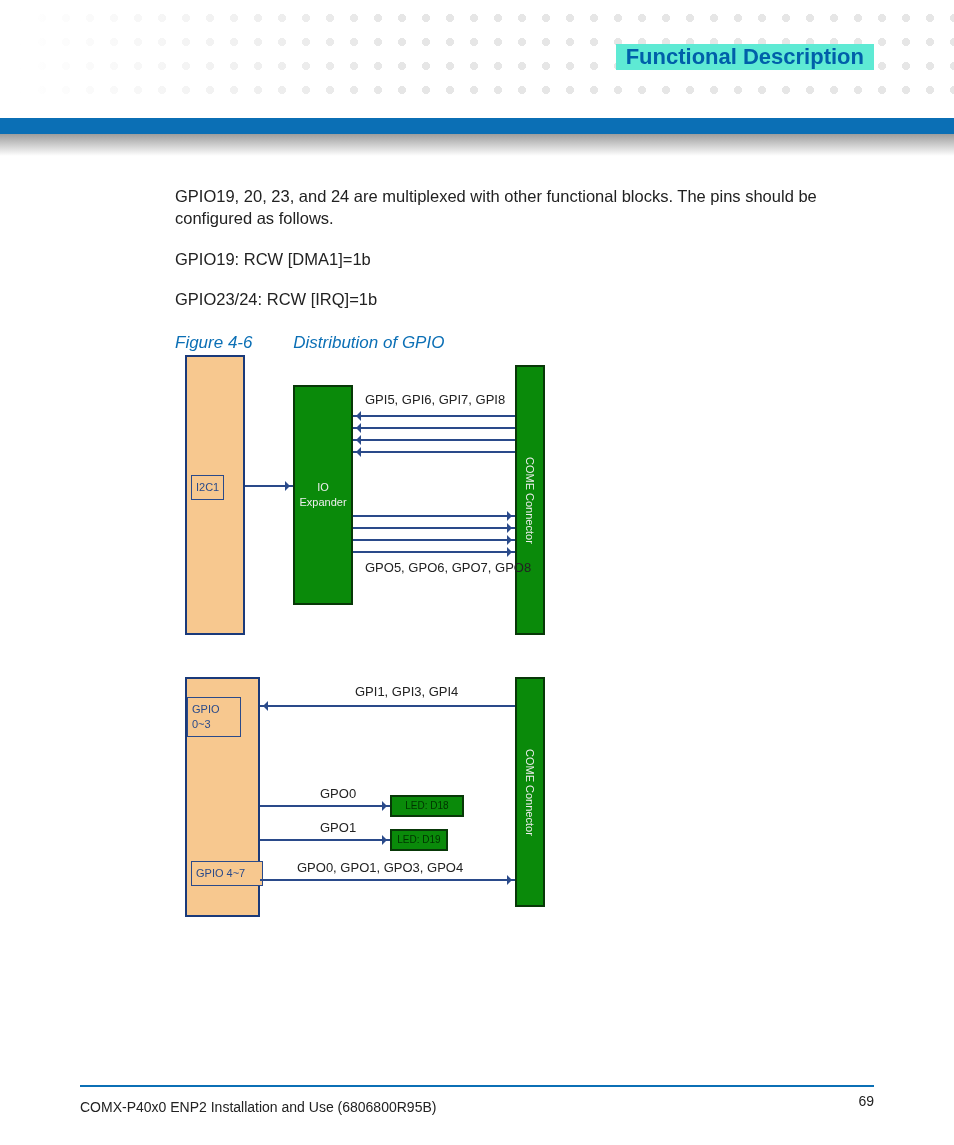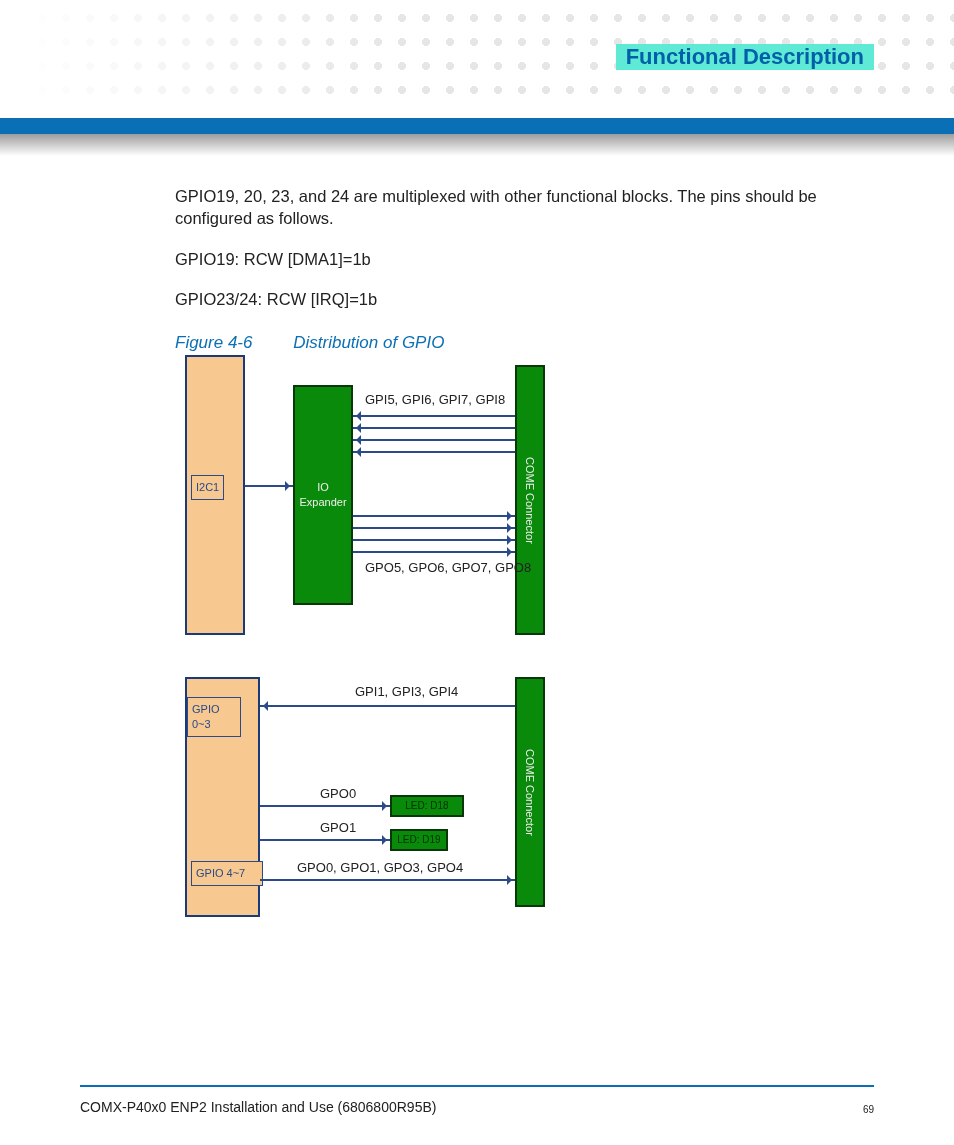--- a/index.html
+++ b/index.html
@@ -137,22 +137,22 @@
     height: 2px;
     background: #0b6fb5;
   }
   .footer-left {
     position: absolute;
     left: 80px; bottom: 30px;
     font-size: 14px; color: #222;
   }
   .footer-right {
     position: absolute;
-    right: 80px; bottom: 30px;
-    font-size: 10px; color: #222;
+    right: 80px; bottom: 36px;
+    font-size: 14px; color: #222;
   }
 </style>
 </head>
 <body>
 
 <div class="dot-pattern"></div>
 <div class="dot-fade"></div>
 <div class="header-title">Functional Description</div>
 <div class="blue-bar"></div>
 <div class="gray-fade"></div>

